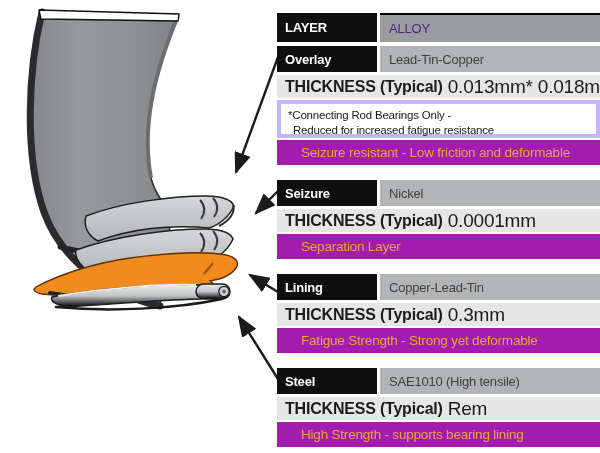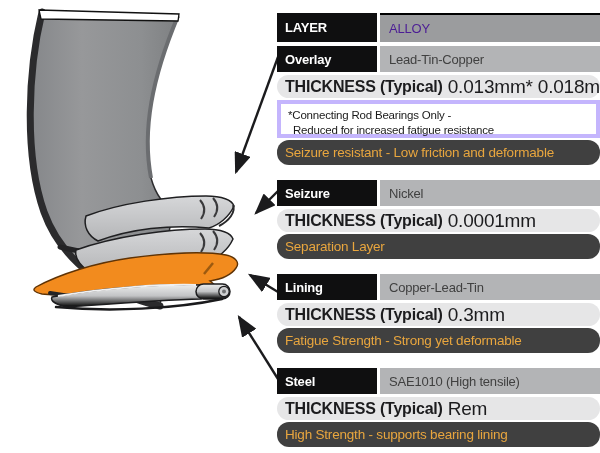--- a/index.html
+++ b/index.html
@@ -2,39 +2,39 @@
 <html><head>
 <meta charset="utf-8">
 <style>
   * { margin:0; padding:0; box-sizing:border-box; }
   body { font-family:"Liberation Sans","DejaVu Sans",sans-serif; background:#fff; }
   .canvas { position:relative; width:600px; height:453px; background:#fff; overflow:hidden; }
 
   .art { position:absolute; left:0; top:0; z-index:1; }
 
   .layer-table { position:absolute; left:277px; top:13px; width:323px; z-index:2; letter-spacing:-0.2px; }
-  .trow { display:flex; align-items:center;border-radius:12px; }
+  .trow { display:flex; align-items:center; }
 
   .namerow { height:26px; margin-bottom:3px; }
   .header-row { height:29px; margin-bottom:4px; }
   .lcell { width:100px; height:100%; background:#0f0f10; color:#fff; font-weight:700; font-size:13px;
            display:flex; align-items:center; padding-left:8px; }
   .vcell { flex:1; height:100%; background:#b3b4b6; color:#404040; font-size:13px;
            display:flex; align-items:center; padding-left:9px; margin-left:3px; }
   .header-row .vcell { background:#9b9c9e; color:#4c1d95; font-weight:400; border-top:2px solid #000000; }
 
   .thickrow { height:23px; margin-bottom:2px; background:#e6e6e7; color:#1c1c1e; padding-left:8px; }
   .thickrow .tl { font-weight:700; font-size:16px; margin-right:5px; white-space:nowrap; }
   .thickrow .tv { font-size:19px; white-space:nowrap; }
 
   .noterow { height:38px; margin-bottom:2px; background:#ffffff; border:4px solid #c4b5fd;
              font-size:11.5px; line-height:1.3; color:#1a1a1a; padding:4px 0 0 7px; display:block; }
   .noterow .l2 { padding-left:5px; display:block; }
 
-  .bannerrow { height:25px; background:#404040; color:#e9a63e; font-size:13.5px; padding-left:8px;
+  .bannerrow { height:25px; background:#a21caf; color:#e9a63e; font-size:13.5px; padding-left:24px;
                margin-bottom:15px; white-space:nowrap; overflow:hidden; }
   .group:last-child .bannerrow { margin-bottom:2px; }
 </style>
 </head>
 <body>
 
 <div class="canvas">
 
   <svg class="art" width="600" height="453" viewBox="0 0 600 453">
     <defs>

